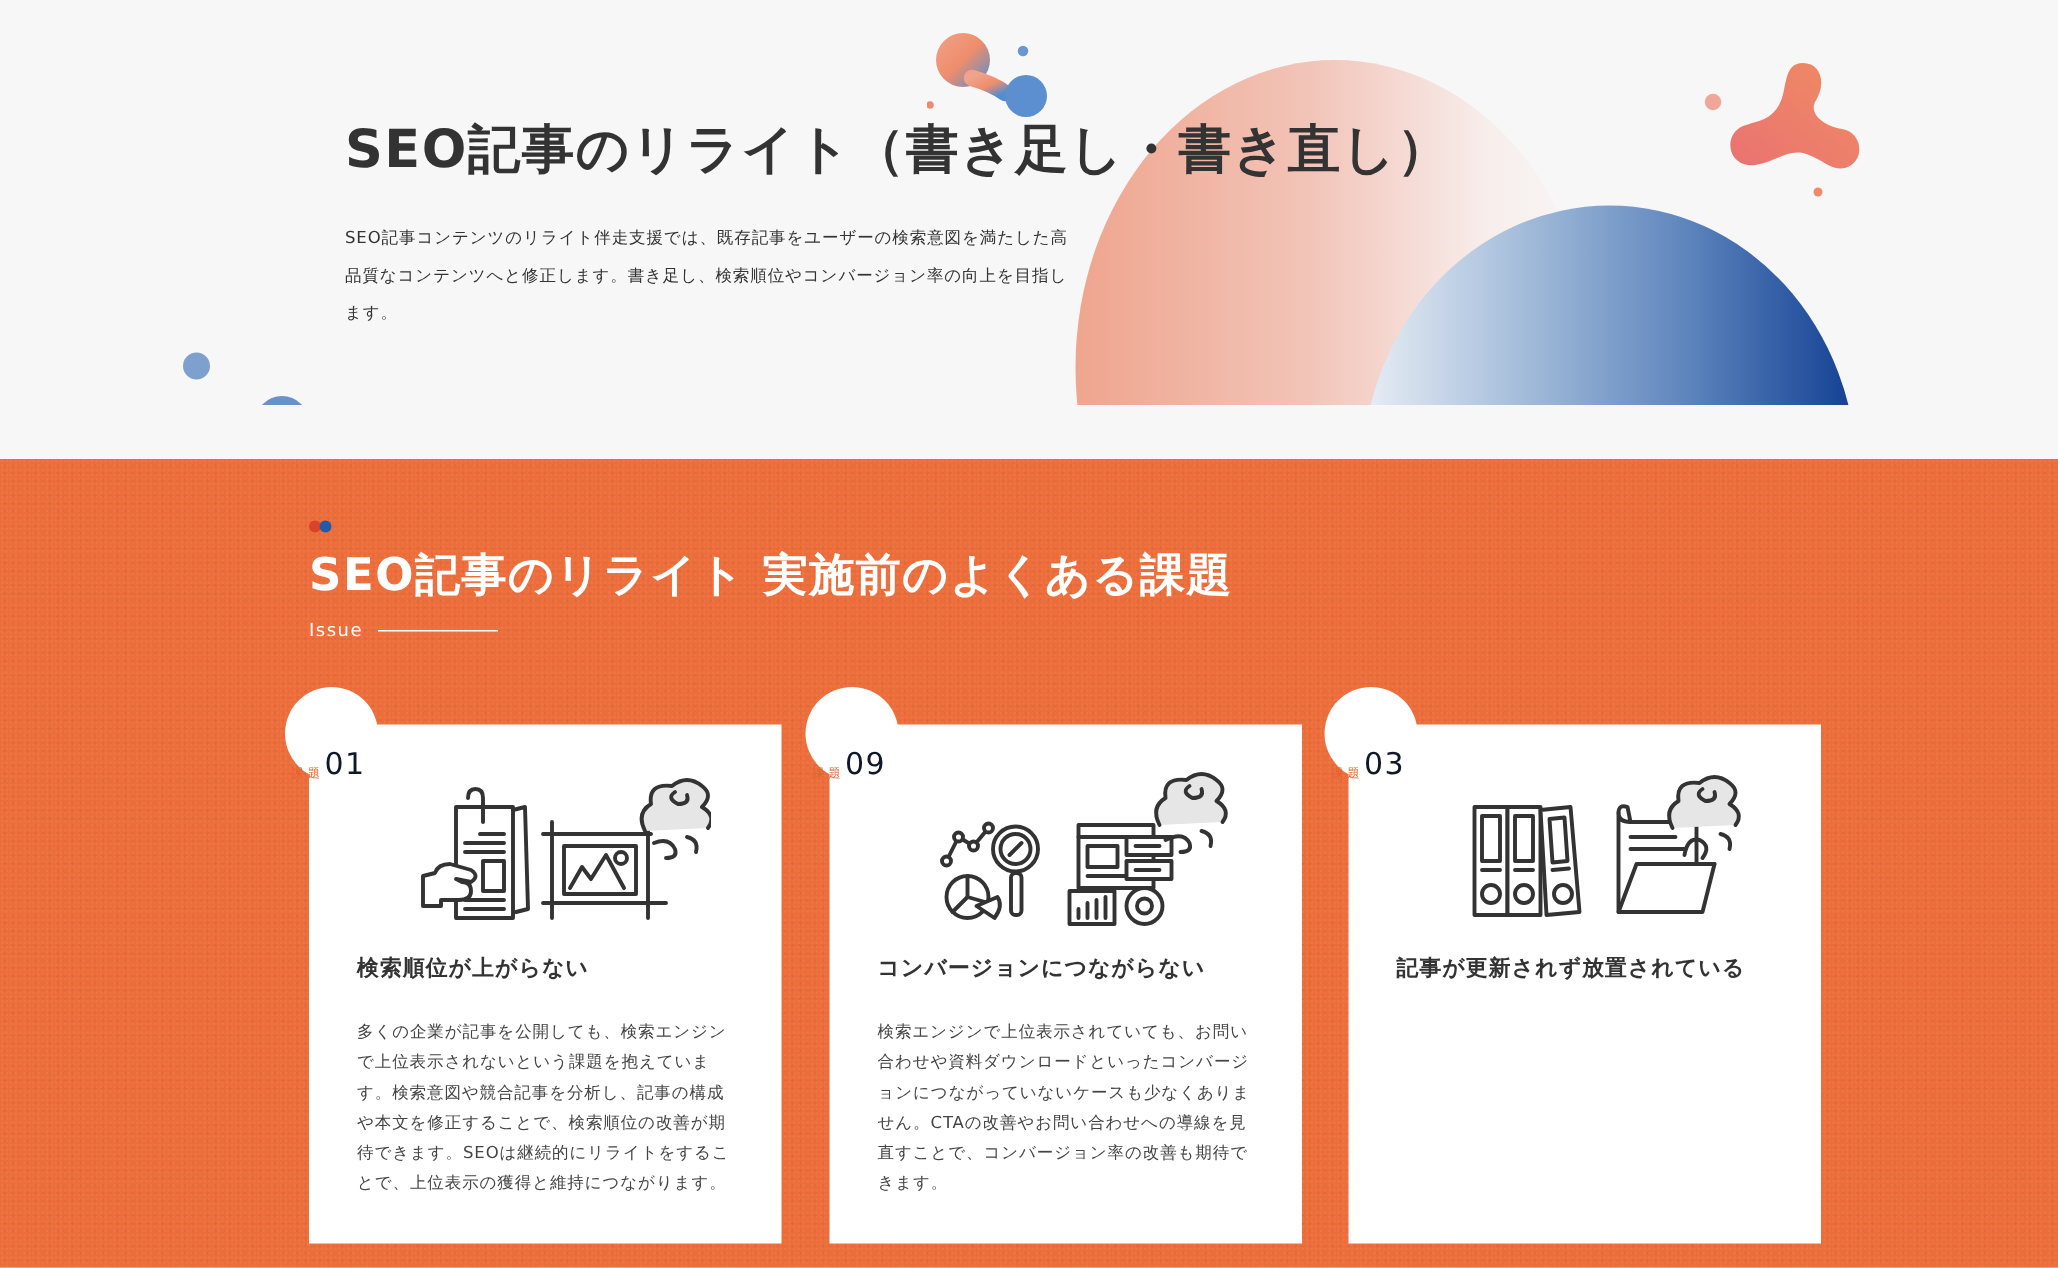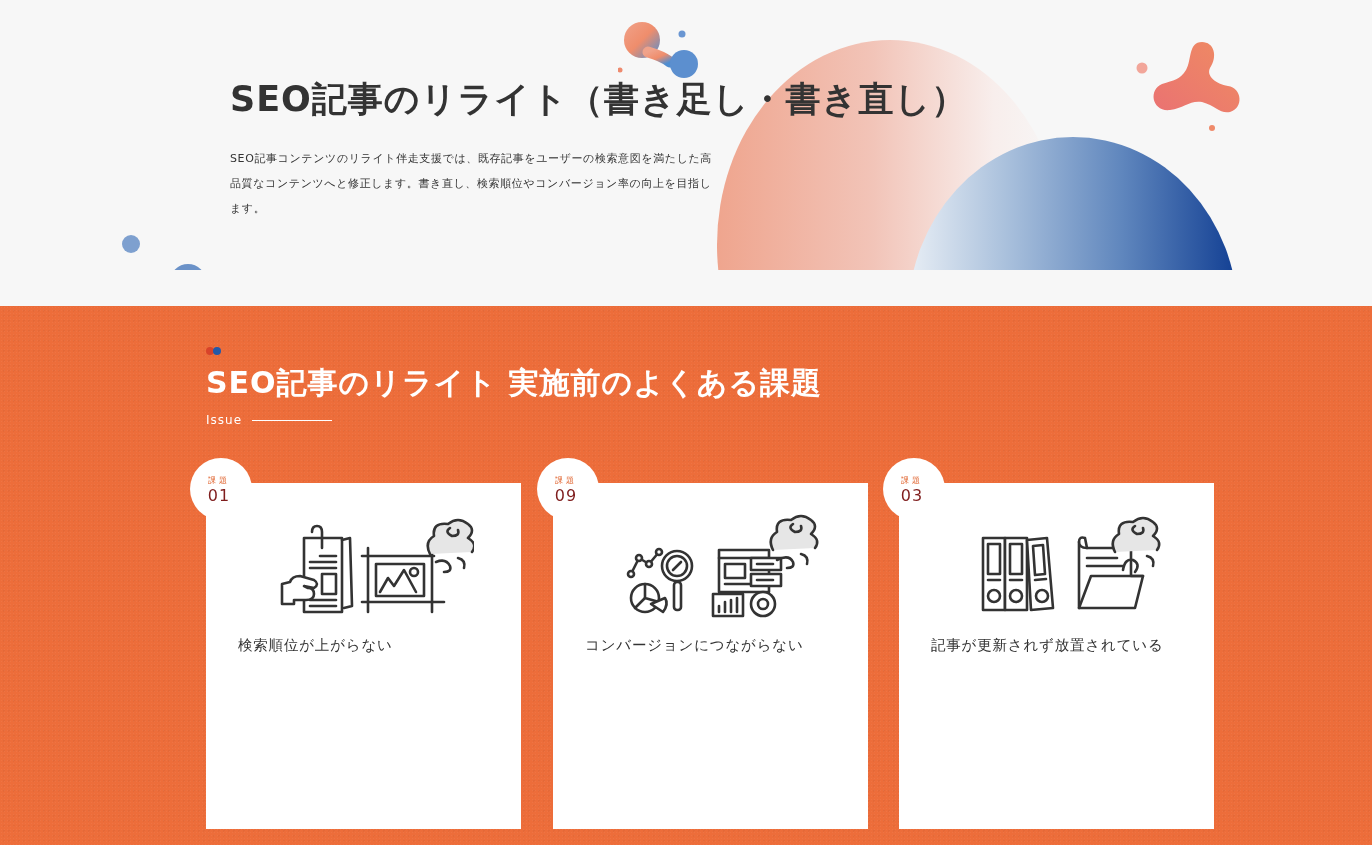--- a/index.html
+++ b/index.html
@@ -25,25 +25,25 @@
   .dots { position: absolute; left: 206px; top: 41px; display: flex; gap: 0; }
   .dots span { width: 8px; height: 8px; border-radius: 50%; display: block; }
   .dots .d1 { background: #d8432a; }
   .dots .d2 { background: #2459a8; margin-left: -1px; }
   .issue-title { position: absolute; left: 206px; top: 57px; font-size: 30px; font-weight: bold; color: #fff; letter-spacing: 1px; white-space: nowrap; }
   .issue-sub { position: absolute; left: 206px; top: 107px; font-size: 12px; color: #fff; letter-spacing: 1px; display: flex; align-items: center; }
   .issue-sub .line { display: inline-block; width: 80px; height: 1px; background: #fff; margin-left: 10px; }
 
   .card { position: absolute; top: 177px; width: 315px; height: 346px; background: #fff; }
   .badge { position: absolute; left: -16px; top: -25px; width: 62px; height: 62px; border-radius: 50%; background: #fff;
-    display: flex; flex-direction: column; align-items: center; justify-content: center; padding-right: 4px; }
+    display: flex; flex-direction: row; align-items: flex-end; justify-content: center; padding-right: 4px; }
   .badge .lbl { font-size: 8px; color: #e0622c; letter-spacing: 3px; line-height: 9px; margin-top: 4px; }
-  .badge .num { font-size: 16px; color: #7f1d1d; line-height: 22px; letter-spacing: 1px; }
+  .badge .num { font-size: 20px; color: #0f172a; line-height: 22px; letter-spacing: 1px; }
   .card-illus { position: absolute; left: 0; top: 25px; width: 100%; height: 110px; display: flex; justify-content: center; }
-  .card-title { position: absolute; left: 32px; top: 153px; font-size: 14.5px; font-weight: normal; color: #333; letter-spacing: 0.8px; white-space: nowrap; }
+  .card-title { position: absolute; left: 32px; top: 153px; font-size: 14.5px; font-weight: bold; color: #333; letter-spacing: 0.8px; white-space: nowrap; }
   .card-text { position: absolute; left: 32px; top: 195px; width: 256px; font-size: 11px; line-height: 20.3px; color: #444; letter-spacing: 0.6px; }
 </style>
 </head>
 <body>
 
 <section class="hero">
   <div class="blob-peach"></div>
   <div class="blob-blue"></div>
 
   <svg class="deco" style="left:618px; top:18px;" width="84" height="66" viewBox="0 0 84 66">
@@ -73,21 +73,21 @@
     <circle cx="82" cy="100" r="3" fill="#ef8a6a"></circle>
   </svg>
 
   <svg class="deco" style="left:112px; top:232px;" width="100" height="74" viewBox="0 0 100 74">
     <circle cx="19" cy="12" r="9" fill="#7ea0cf"></circle>
     <circle cx="76" cy="50" r="18" fill="#6b92c8"></circle>
     <path d="M4 74 C10 60 30 58 44 64 C56 70 62 62 66 56" stroke="#6b92c8" stroke-width="16" fill="none" stroke-linecap="round"></path>
   </svg>
 
   <h1 class="hero-title">SEO記事のリライト（書き足し・書き直し）</h1>
-  <p class="hero-desc">SEO記事コンテンツのリライト伴走支援では、既存記事をユーザーの検索意図を満たした高品質なコンテンツへと修正します。書き直し、検索順位やコンバージョン率の向上を目指します。</p>
+  <p class="hero-desc">SEO記事コンテンツのリライト伴走支援では、既存記事をユーザーの検索意図を満たした高品質なコンテンツへと修正します。書き足し、検索順位やコンバージョン率の向上を目指します。</p>
 </section>
 
 <section class="issue">
   <div class="dots">
       <span class="d1"></span>
       <span class="d2"></span>
     </div>
   <h2 class="issue-title">SEO記事のリライト 実施前のよくある課題</h2>
   <div class="issue-sub">
     <span>Issue</span>
@@ -122,20 +122,21 @@
         <path d="M126 84 L134 70 L140 78 L150 62 L162 84"></path>
         <circle cx="160" cy="64" r="4"></circle>
 
         <path d="M176 46 Q170 34 180 28 Q178 14 194 16 Q204 8 214 16 Q222 22 214 30 Q224 36 218 44" fill="#e6e6e6" stroke="#333"></path>
         <path d="M196 20 Q190 24 198 28 Q206 28 204 22"></path>
         <path d="M182 54 Q192 50 196 58 Q198 64 190 64"></path>
           <path d="M204 50 Q212 52 210 60"></path>
       </svg>
     </div>
     <h3 class="card-title">検索順位が上がらない</h3>
+    <p class="card-text">多くの企業が記事を公開しても、検索エンジンで上位表示されないという課題を抱えています。検索意図や競合記事を分析し、記事の構成や本文を修正することで、検索順位の改善が期待できます。SEOは継続的にリライトをすることで、上位表示の獲得と維持につながります。</p>
   </div>
 
   <div class="card" style="left:553px;">
     <div class="badge">
       <span class="lbl">課題</span>
       <span class="num">09</span>
     </div>
     <div class="card-illus">
       <svg width="220" height="110" viewBox="0 0 220 110" fill="none" stroke="#333" stroke-width="2.6" stroke-linejoin="round" stroke-linecap="round">
 
@@ -171,20 +172,21 @@
         <circle cx="162" cy="96" r="12" fill="#fff"></circle>
           <circle cx="162" cy="96" r="5"></circle>
 
         <path d="M172 42 Q166 30 176 24 Q174 10 190 12 Q200 4 210 12 Q218 18 210 26 Q220 32 214 40" fill="#e6e6e6" stroke="#333"></path>
         <path d="M192 16 Q186 20 194 24 Q202 24 200 18"></path>
         <path d="M176 52 Q188 46 192 54 Q194 60 186 60"></path>
           <path d="M200 46 Q208 48 206 56"></path>
       </svg>
     </div>
     <h3 class="card-title">コンバージョンにつながらない</h3>
+    <p class="card-text">検索エンジンで上位表示されていても、お問い合わせや資料ダウンロードといったコンバージョンにつながっていないケースも少なくありません。CTAの改善やお問い合わせへの導線を見直すことで、コンバージョン率の改善も期待できます。</p>
   </div>
 
   <div class="card" style="left:899px;">
     <div class="badge">
       <span class="lbl">課題</span>
       <span class="num">03</span>
     </div>
     <div class="card-illus">
       <svg width="220" height="110" viewBox="0 0 220 110" fill="none" stroke="#333" stroke-width="2.6" stroke-linejoin="round" stroke-linecap="round">
 

